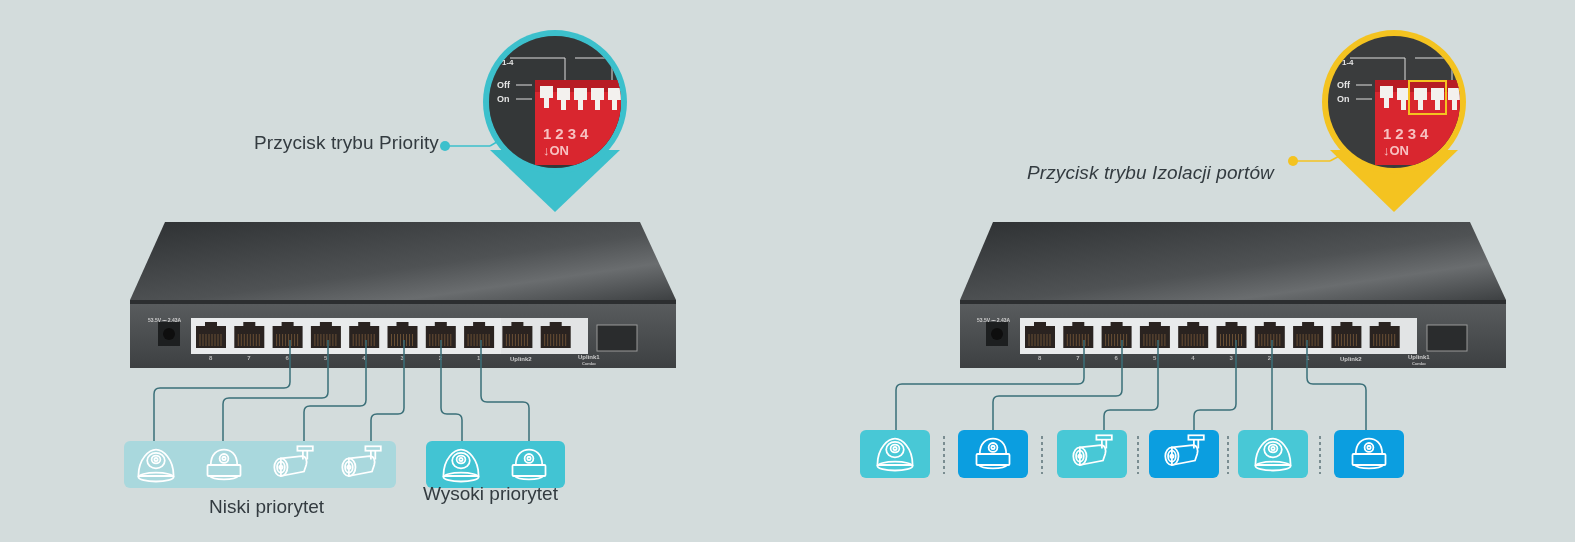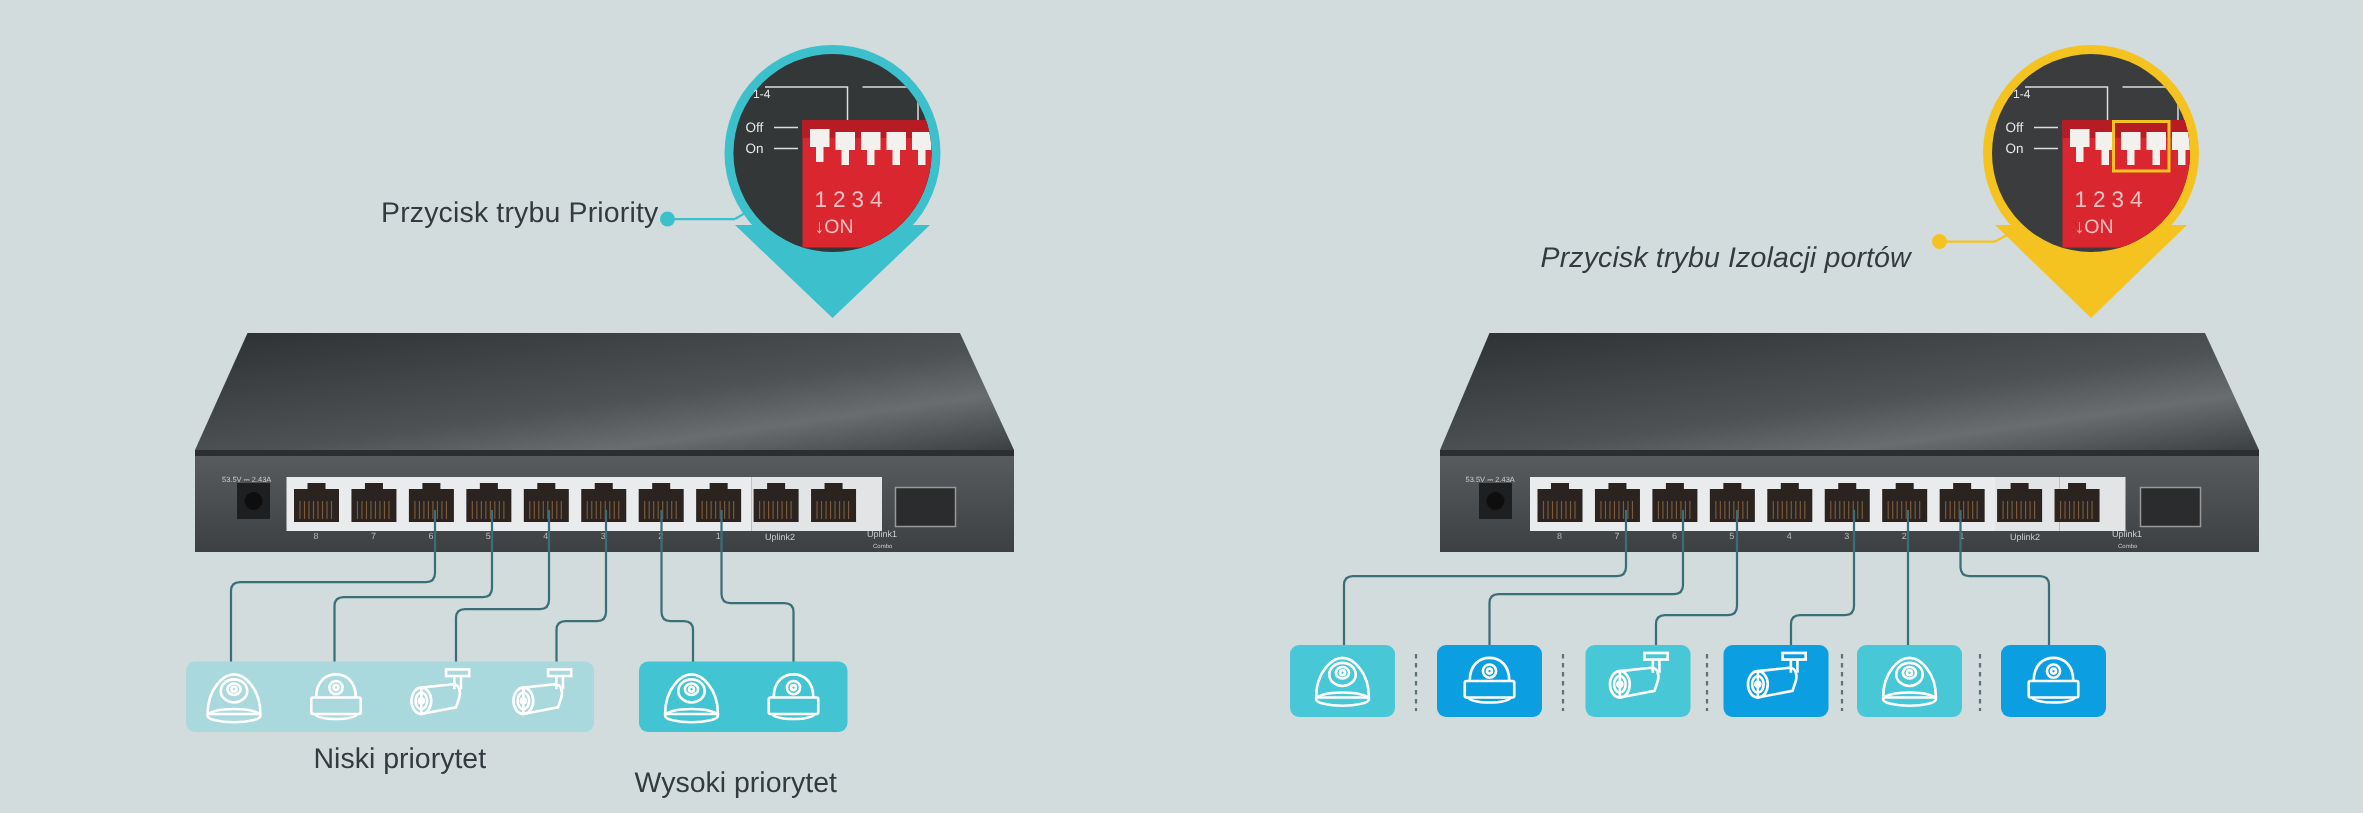--- a/index.html
+++ b/index.html
@@ -1,17 +1,17 @@
 <!DOCTYPE html>
 <html><head>
 <meta charset="utf-8">
 <style>
   html,body{margin:0;padding:0;}
   body{width:1575px;height:542px;background:#d3dcdc;position:relative;overflow:hidden;font-family:"Liberation Sans",sans-serif;}
-  .abs{position:absolute;}
+  .abs{position:absolute;font-weight:bold;}
   .label{position:absolute;font-size:19px;color:#333b40;white-space:nowrap;letter-spacing:0.1px;}
   .cap{position:absolute;font-size:19px;color:#333b40;white-space:nowrap;}
   svg{position:absolute;overflow:visible;}
   .tile{position:absolute;border-radius:6px;}
 </style>
 </head>
 <body>
 
 <svg width="0" height="0" style="position:absolute">
   <defs>
@@ -254,21 +254,21 @@
       <use href="#sym-bullet"></use>
     </svg>
   <svg style="left:439px;top:443px" width="44" height="44">
       <use href="#sym-dome"></use>
     </svg>
   <svg style="left:507px;top:443px" width="44" height="44">
       <use href="#sym-ceiling"></use>
     </svg>
 
   <div class="cap" style="left:209px;top:496px;">Niski priorytet</div>
-  <div class="cap" style="left:423px;top:512px;">Wysoki priorytet</div>
+  <div class="cap" style="left:423px;top:483px;">Wysoki priorytet</div>
 </div>
 
 <div>
 
   <div class="label" style="left:1027px;top:162px;font-style:italic;">Przycisk trybu Izolacji portów</div>
 
   <svg style="left:0;top:0" width="1575" height="542">
     <line x1="1293" y1="161" x2="1330" y2="161" stroke="#f4c320" stroke-width="1.5"></line>
     <line x1="1330" y1="161" x2="1420" y2="113" stroke="#f4c320" stroke-width="1.5"></line>
     <circle cx="1293" cy="161" r="5" fill="#f4c320"></circle>

